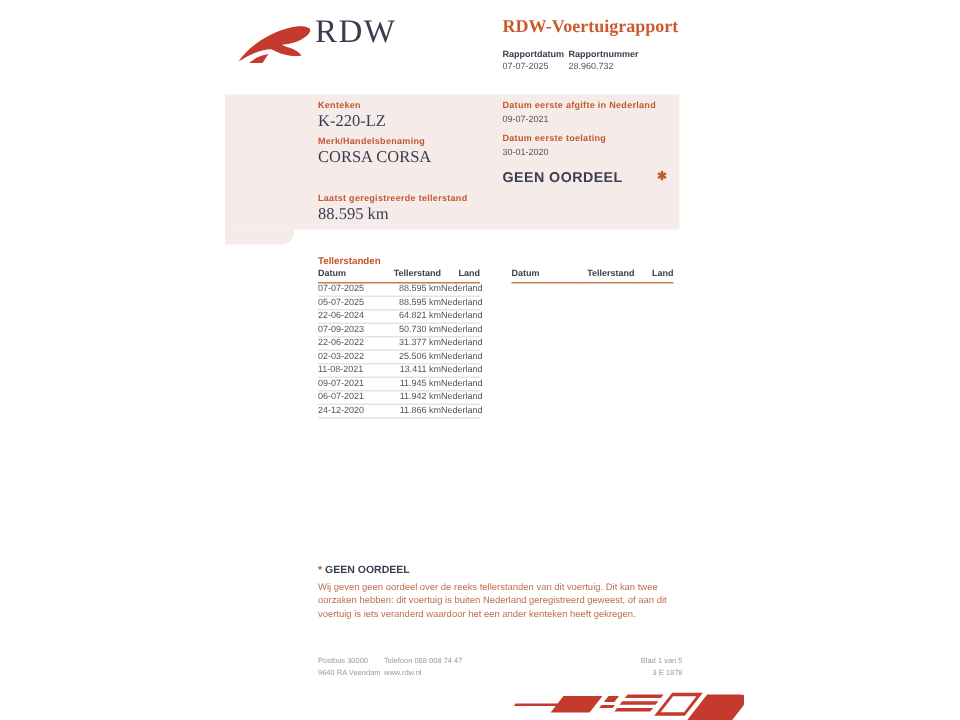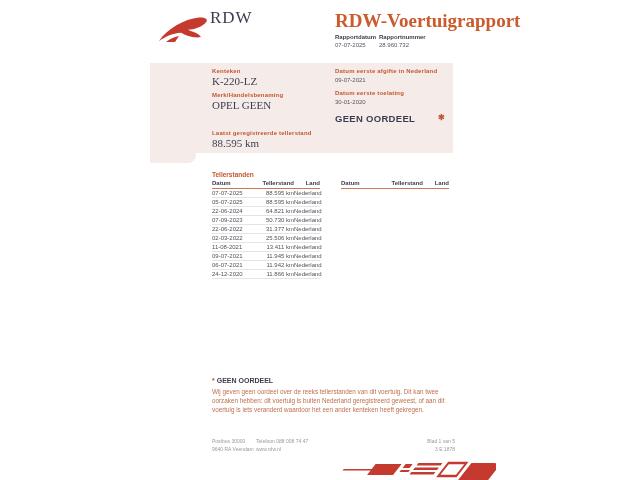--- a/index.html
+++ b/index.html
@@ -3,23 +3,23 @@
 <meta charset="utf-8">
 <style>
   * { margin:0; padding:0; box-sizing:border-box; }
   html,body { width:640px; height:480px; background:#ffffff; }
   body { font-family:"Liberation Sans", sans-serif; position:relative; overflow:hidden; }
   .page { position:absolute; inset:0; background:#ffffff; }
 
   
   .brand-flag { position:absolute; left:158px; top:11px; width:50px; height:32px; }
   .brand-text { position:absolute; left:210px; top:8px; font-family:"Liberation Serif", serif;
-                font-size:17px; letter-spacing:1px; color:#3c3c50; }
+                font-size:22px; letter-spacing:1px; color:#3c3c50; }
   .doc-title { position:absolute; left:335px; top:10px; font-family:"Liberation Serif", serif;
-               font-weight:bold; font-size:19px; color:#cb5a2d; }
+               font-weight:bold; font-size:12px; color:#cb5a2d; }
   .meta-label { font-size:6px; font-weight:bold; color:#3c3c50; }
   .meta-value { font-size:6px; color:#55555f; margin-top:2px; }
   .meta-col1 { position:absolute; left:335px; top:34px; }
   .meta-col2 { position:absolute; left:379px; top:34px; }
 
   
   .hero-box { position:absolute; left:150px; top:63px; width:303px; height:90px; background:#f5ece9; }
   .hero-tab { position:absolute; left:150px; top:153px; width:46px; height:10px; background:#f5ece9;
               border-radius:0 0 8px 0; }
   .lbl { position:absolute; font-size:6px; font-weight:bold; color:#c2572f; letter-spacing:.2px; }
@@ -79,21 +79,21 @@
     <div class="meta-value">28.960.732</div>
   </div>
 
   <div class="hero-box"></div>
   <div class="hero-tab"></div>
 
   <div class="lbl" style="left:212px; top:68px;">Kenteken</div>
   <div class="serif-val" style="left:212px; top:75px;">K-220-LZ</div>
 
   <div class="lbl" style="left:212px; top:92px;">Merk/Handelsbenaming</div>
-  <div class="serif-val" style="left:212px; top:99px;">OPEL GEEN</div>
+  <div class="serif-val" style="left:212px; top:99px;">CORSA CORSA</div>
 
   <div class="lbl" style="left:335px; top:68px;">Datum eerste afgifte in Nederland</div>
   <div class="small-val" style="left:335px; top:77px;">09-07-2021</div>
 
   <div class="lbl" style="left:335px; top:90px;">Datum eerste toelating</div>
   <div class="small-val" style="left:335px; top:99px;">30-01-2020</div>
 
   <div class="verdict">GEEN OORDEEL</div>
   <div class="verdict-mark">✱</div>
 

